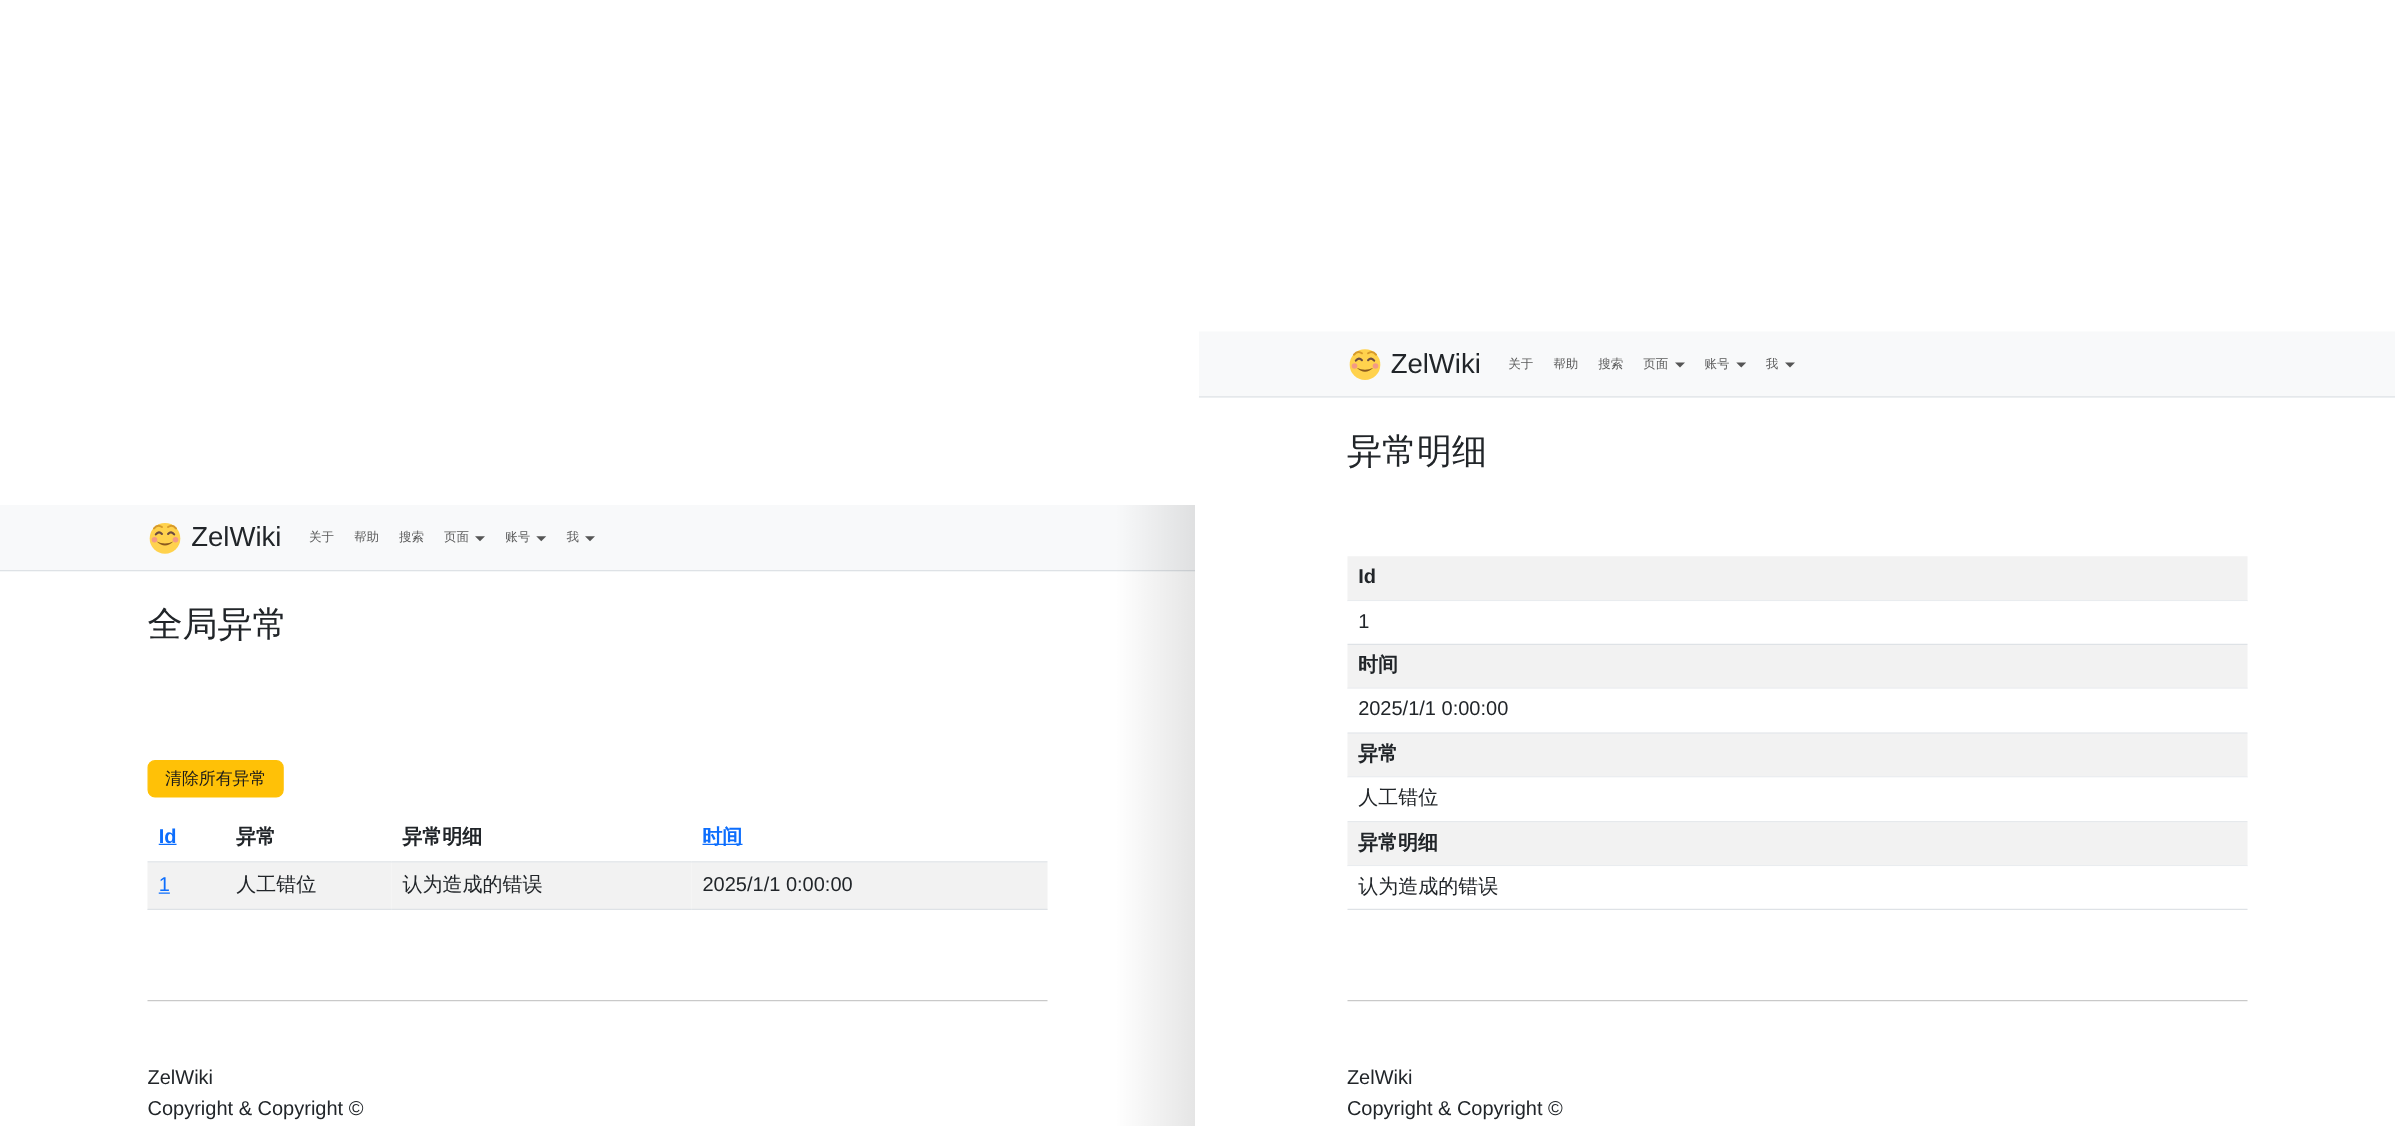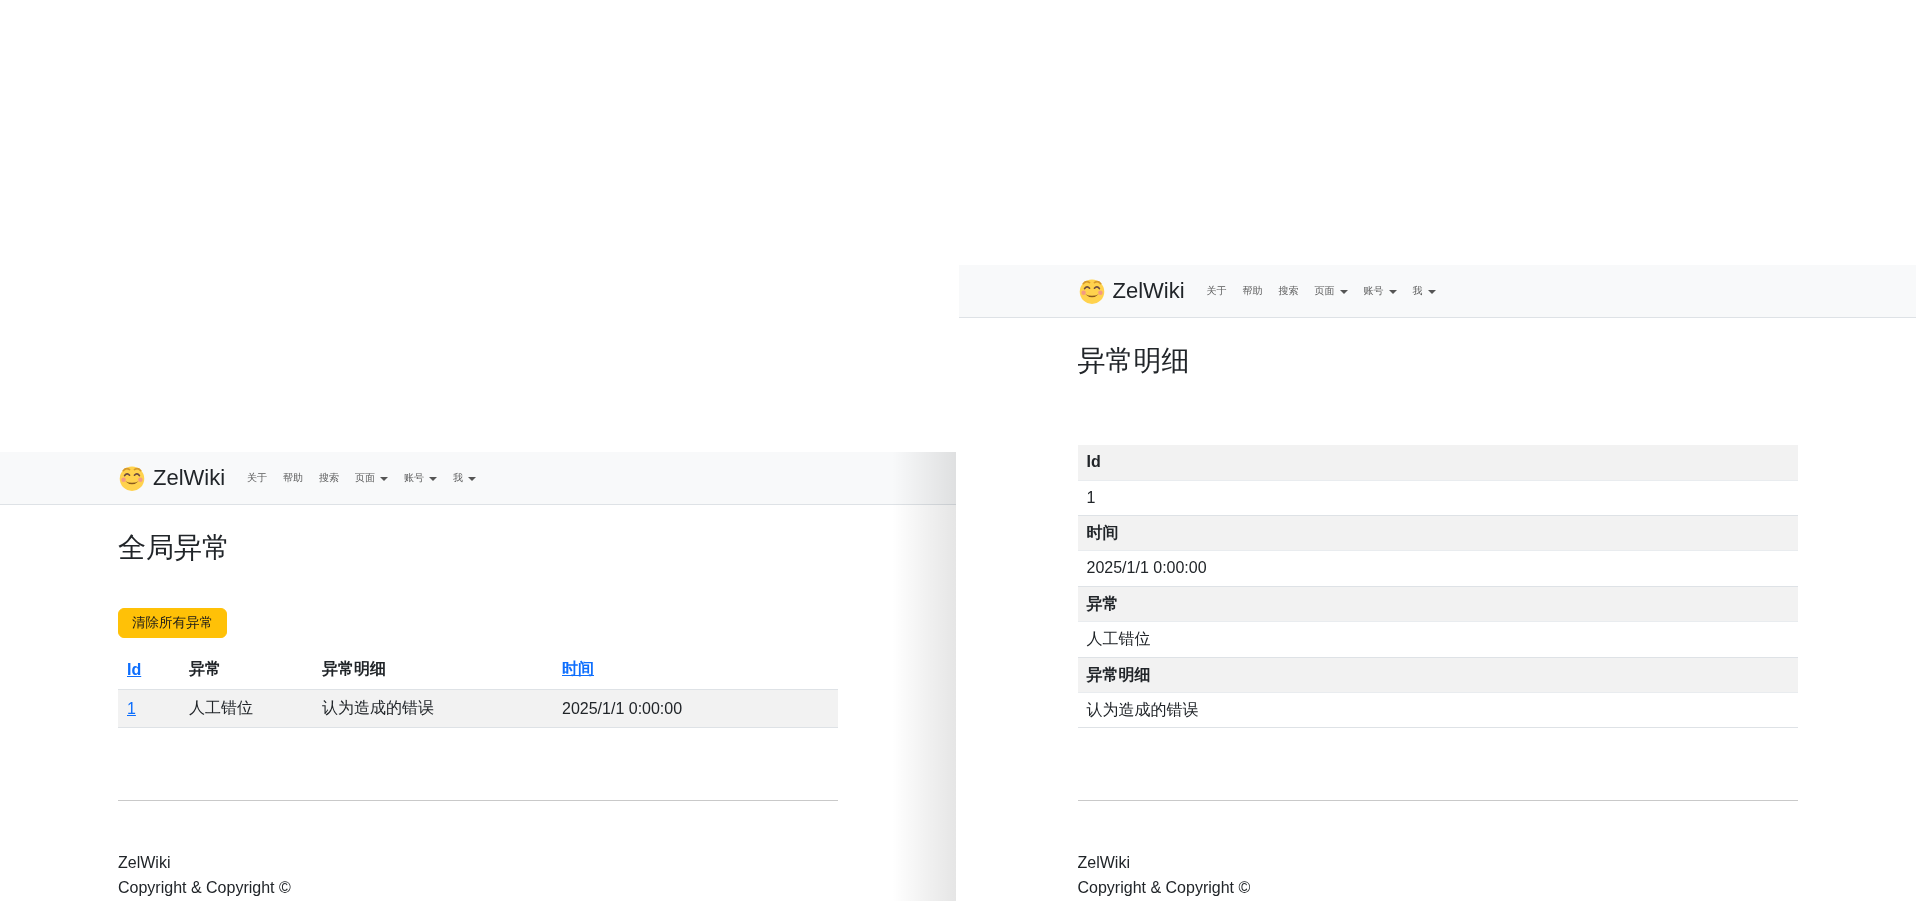--- a/index.html
+++ b/index.html
@@ -28,21 +28,21 @@
   .nav-links { display:flex; align-items:center; }
   .nav-link { font-size:10px; color:rgba(0,0,0,.66); padding:8px 8px; cursor:pointer; display:flex; align-items:center; gap:5px; text-decoration:none; white-space:nowrap; }
   .caret { width:0; height:0; border-left:4px solid transparent; border-right:4px solid transparent; border-top:4.5px solid rgba(0,0,0,.66); display:inline-block; margin-top:2px; }
 
   
   .container { width:744px; margin:0 auto; padding:0 12px; }
   .page-title { font-size:28px; font-weight:400; line-height:1.2; margin-top:26px; }
 
   
   .btn-warning {
-    display:inline-block; margin-top:44px;
+    display:inline-block; margin-top:92px;
     background:#ffc107; border:1px solid #ffc107; color:#1b1b1b;
     font-family:inherit; font-size:13.5px; line-height:1.2;
     padding:6px 13px; border-radius:6px; cursor:pointer;
   }
   table.exc-table { width:100%; border-collapse:collapse; margin-top:14px; font-size:16px; }
   .exc-table th { text-align:left; font-weight:700; padding:7px 9px 9px; border-bottom:1px solid #dee2e6; }
   .exc-table td { padding:8px 9px; border-bottom:1px solid #dee2e6; }
   .exc-table tbody tr { background:#f2f2f2; }
   a.link { color:#0d6efd; text-decoration:underline; cursor:pointer; }
   th a.link { font-weight:700; }

